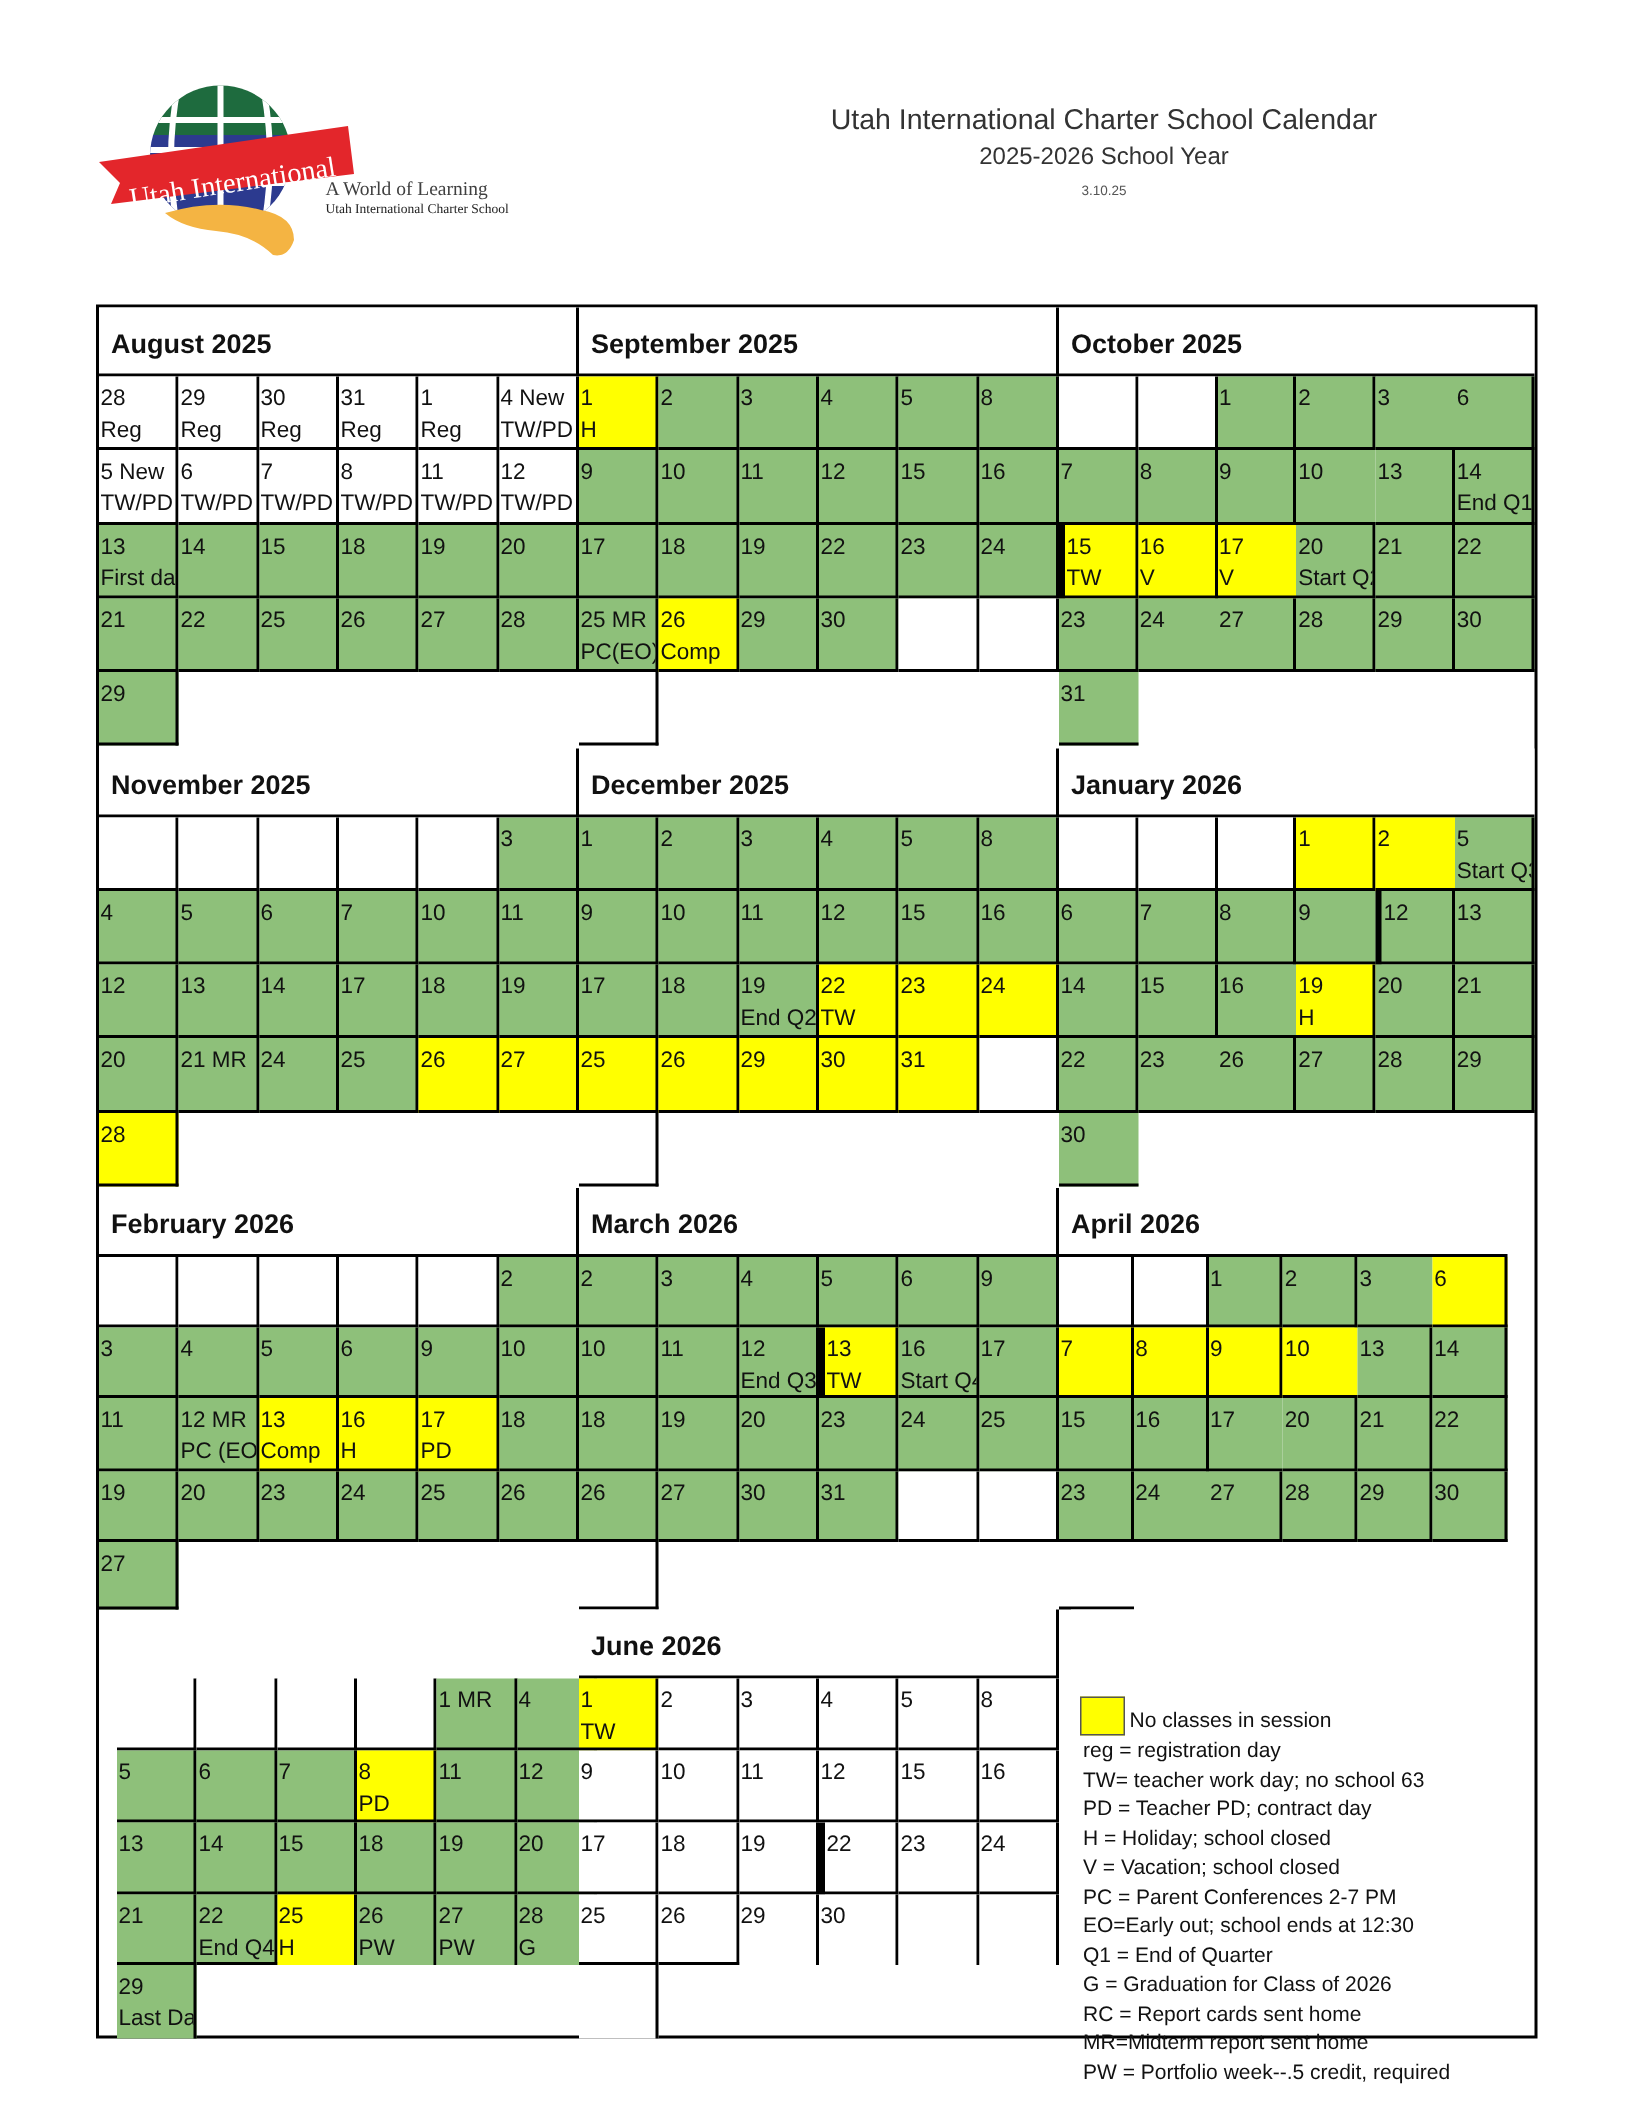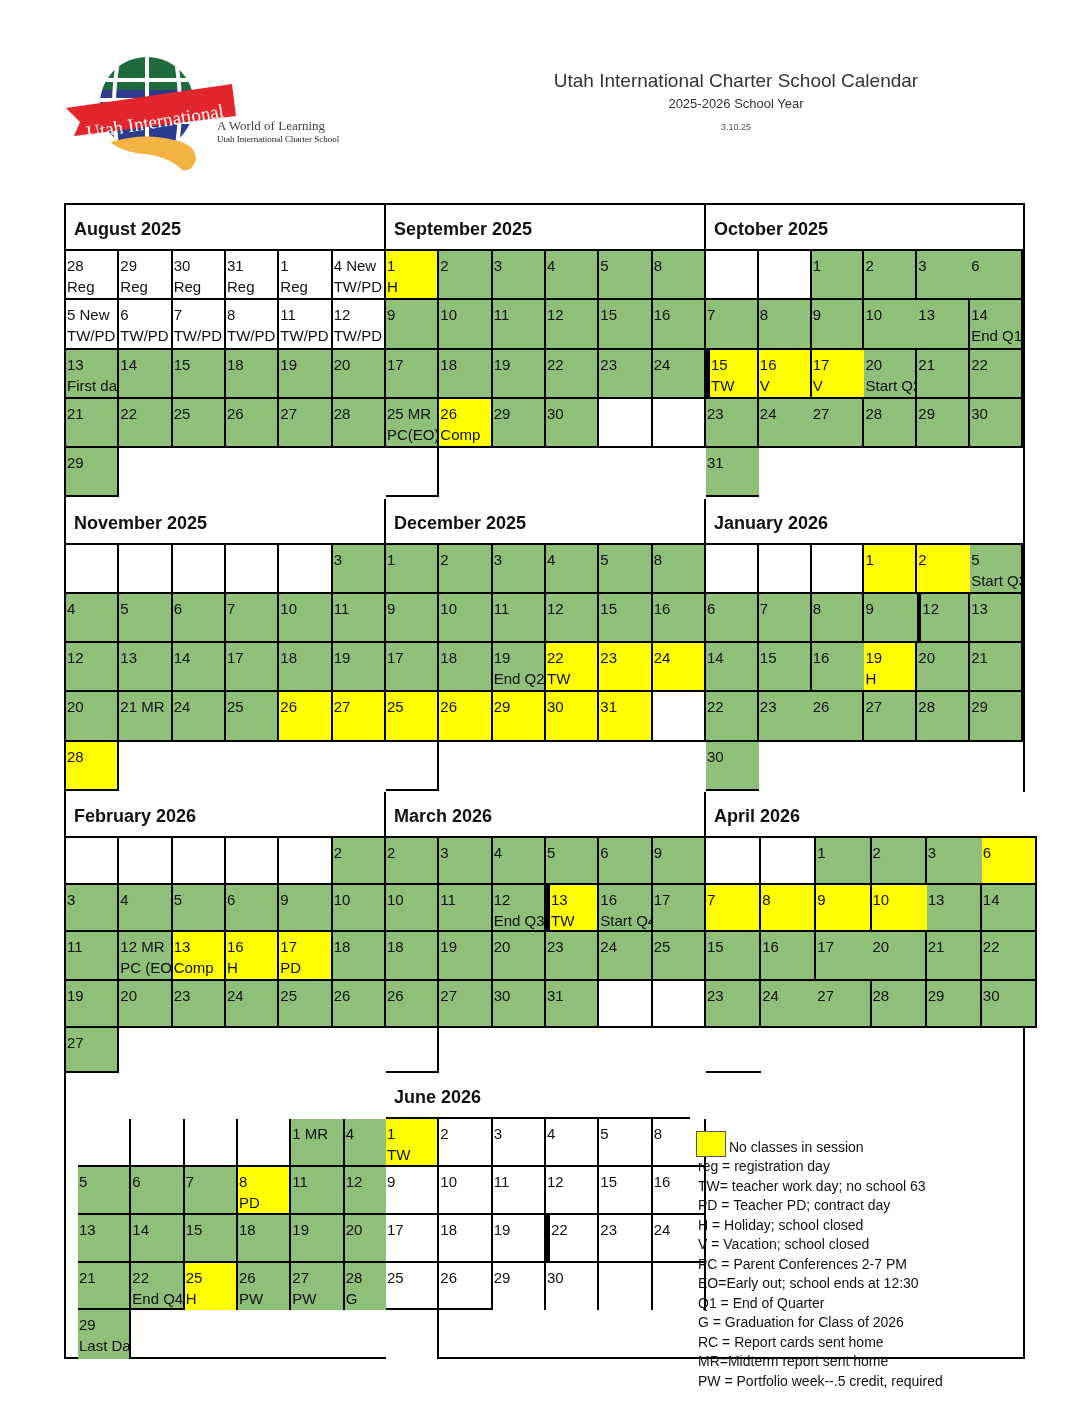--- a/index.html
+++ b/index.html
@@ -3,21 +3,21 @@
 <meta charset="utf-8">
 <style>
   html, body { margin:0; padding:0; background:#ffffff; }
   body { width:1088px; height:1408px; position:relative; overflow:hidden;
          font-family:"Liberation Sans", sans-serif; color:#111; }
   .logo { position:absolute; left:64px; top:56px; width:320px; height:120px; }
   .tagline { position:absolute; left:217px; top:118px; font-family:"Liberation Serif", serif; font-size:13px; color:#404040; }
   .subtag { position:absolute; left:217px; top:134px; font-family:"Liberation Serif", serif; font-size:9px; color:#222; }
   .title { position:absolute; left:530px; width:412px; text-align:center; color:#333; }
   .t1 { top:70px; font-size:19px; }
-  .t2 { top:96px; font-size:13px; }
+  .t2 { top:96px; font-size:16px; }
   .t3 { top:122px; font-size:9px; color:#555; }
 
   .cal { position:absolute; left:64px; top:203px; width:961px; height:1156px;
          border:2px solid #000; box-sizing:border-box; }
   .band { position:absolute; left:0; width:957px; }
   .month { position:absolute; top:0; width:320px; height:100%; }
   .mhead { position:absolute; left:0; top:0; width:100%; height:46px; background:#fff;
            border-right:2px solid #000; border-bottom:2px solid #000; box-sizing:border-box;
            font-weight:bold; font-size:18px; padding:14px 0 0 8px; }
   .grid { position:absolute; left:0; top:46px; width:100%; display:grid;
@@ -731,21 +731,21 @@
             <div></div>
           </div>
           <div class="cell w">
             <div></div>
           </div>
           <div class="cell w">
             <div></div>
           </div>
         </div>
       </div>
-    <div class="month" style="left:640px;width:331px">
+    <div class="month" style="left:640px;width:299px">
         <div class="mhead" style="border-right: none;">April 2026</div>
         <div class="grid" style="grid-template-rows: 47px 47px 49px 47px 45px;">
           <div class="cell w">
             <div></div>
           </div>
           <div class="cell w">
             <div></div>
           </div>
           <div class="cell g">
             <div>1</div>
@@ -980,21 +980,21 @@
             <div></div>
           </div>
           <div class="cell w" style="border-bottom: none;">
             <div></div>
           </div>
           <div class="cell w" style="border-bottom: none;">
             <div></div>
           </div>
         </div>
       </div>
-    <div class="month" style="left:624px;width:279px">
+    <div class="month" style="left:648px;width:279px">
       <div class="mhead" style="border-right:none;border-bottom:none;"></div>
       <div class="legend">
         <div><span class="sw first"></span><span>No classes in session</span></div>
         <div>reg = registration day</div>
         <div>TW= teacher work day; no school 63</div>
         <div>PD = Teacher PD; contract day</div>
         <div>H = Holiday; school closed</div>
         <div>V = Vacation; school closed</div>
         <div>PC = Parent Conferences 2-7 PM</div>
         <div>EO=Early out; school ends at 12:30</div>

